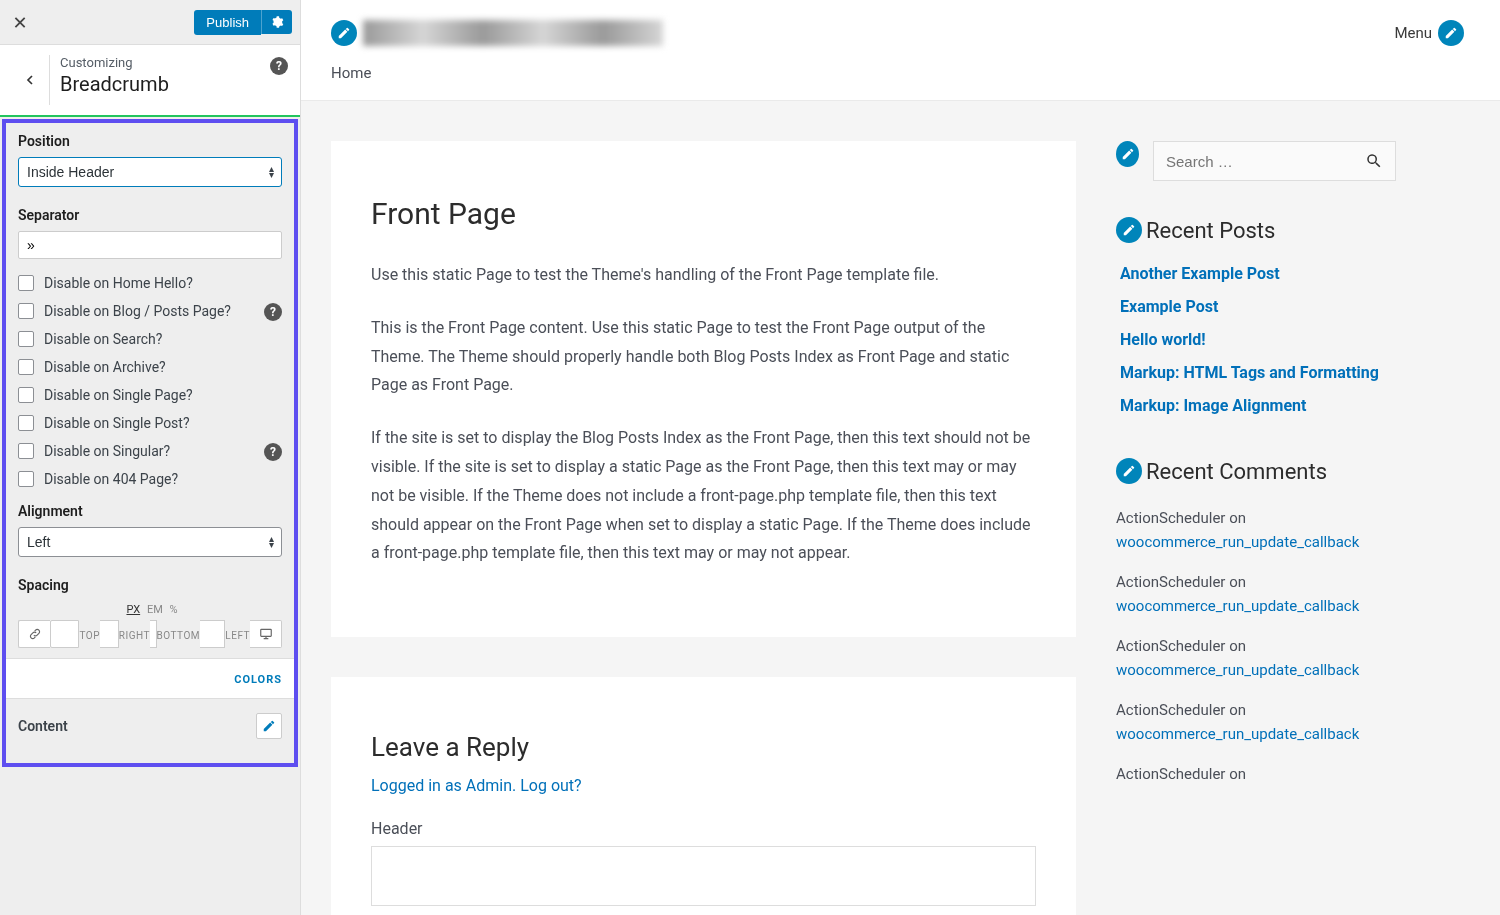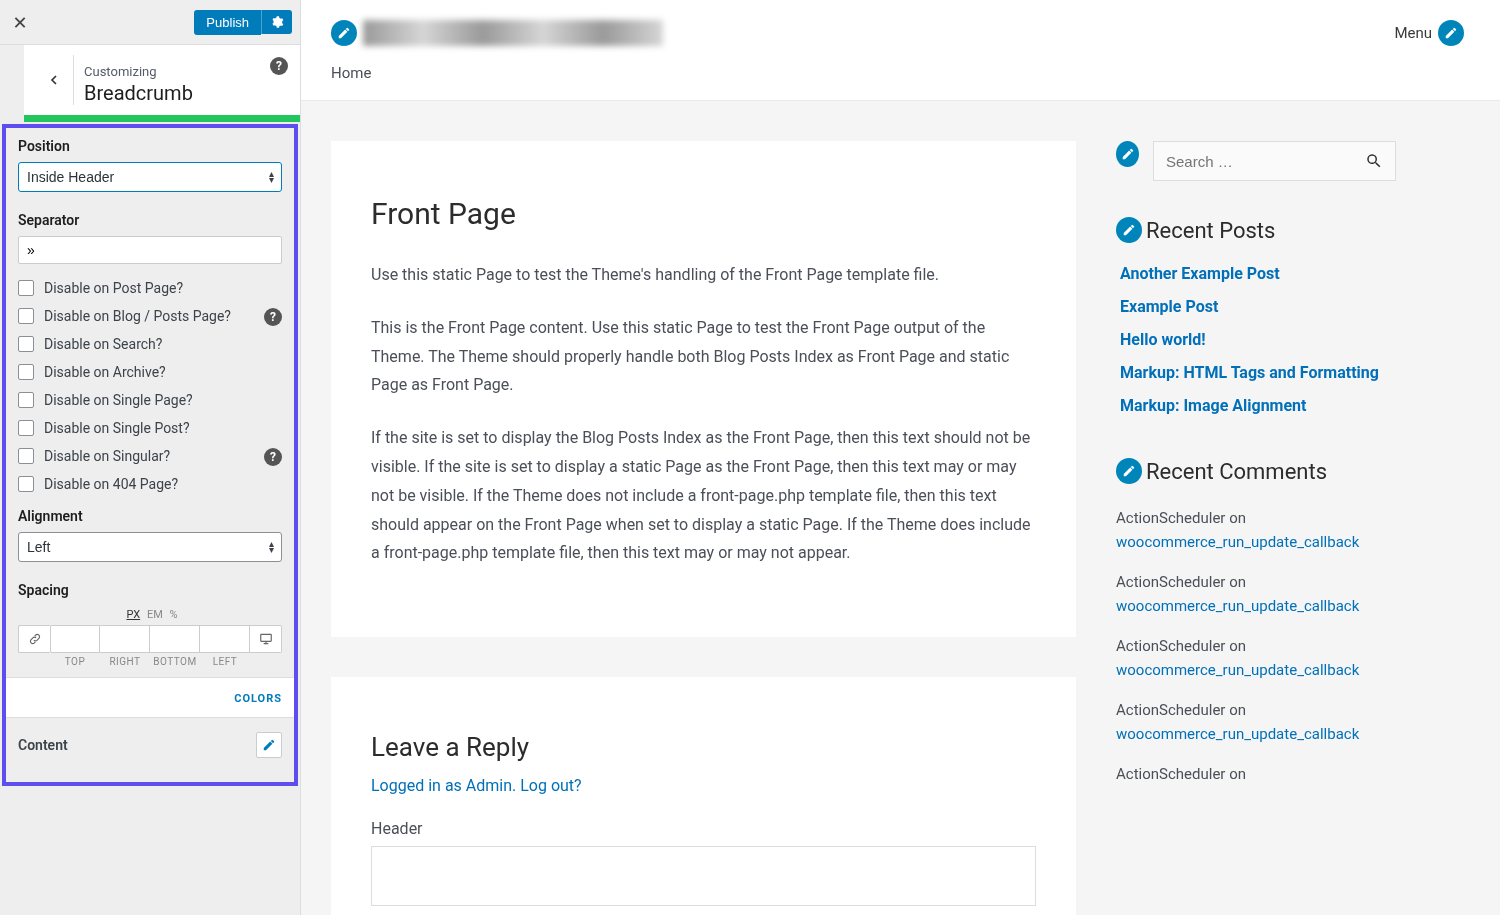--- a/index.html
+++ b/index.html
@@ -6,21 +6,21 @@
 body { font-family: -apple-system, BlinkMacSystemFont, "Segoe UI", Roboto, sans-serif; font-size: 13px; color: #3c434a; background: #fff; width: 1500px; height: 915px; overflow: hidden; }
 
 .customizer-panel { position: absolute; left: 0; top: 0; width: 301px; height: 915px; background: #eee; border-right: 1px solid #ddd; overflow-y: auto; }
 .customizer-header { height: 45px; background: #eee; display: flex; align-items: center; justify-content: space-between; padding: 0 8px 0 10px; border-bottom: 1px solid #ddd; }
 .close-btn { width: 20px; height: 20px; font-size: 18px; cursor: pointer; color: #444; display: flex; align-items: center; justify-content: center; }
 .header-actions { display: flex; align-items: center; }
 .publish-btn { background: #007cba; color: #fff; border: none; padding: 5px 12px; font-size: 13px; cursor: pointer; border-radius: 3px 0 0 3px; }
 .settings-btn { background: #007cba; color: #fff; border: none; padding: 5px 8px; cursor: pointer; border-left: 1px solid rgba(255,255,255,0.3); border-radius: 0 3px 3px 0; display: flex; align-items: center; }
 .settings-btn svg { width: 14px; height: 14px; fill: #fff; }
 
-.section-header { background: #fff; padding: 10px 12px 10px 10px; border-bottom: 7px solid #22c55e; display: flex; align-items: flex-end; position: relative; margin-left: 24px; }
+.section-header { background: #fff; padding: 10px 12px 10px 10px; border-bottom: 2px solid #22c55e; display: flex; align-items: flex-start; position: relative; }
 .back-btn { width: 40px; height: 50px; display: flex; align-items: center; justify-content: center; cursor: pointer; border-right: 1px solid #ddd; margin-right: 10px; }
 .back-btn svg { width: 16px; height: 16px; }
 .section-header-text { flex: 1; }
 .customizing-label { font-size: 13px; color: #555d66; }
 .section-title { font-size: 20px; font-weight: 400; color: #1e1e1e; margin-top: 2px; }
 .help-icon { position: absolute; right: 12px; top: 12px; width: 18px; height: 18px; border-radius: 50%; background: #555; color: #fff; display: flex; align-items: center; justify-content: center; font-size: 12px; font-weight: bold; }
 
 .controls-body { border: 4px solid #5e4ef0; margin: 2px; background: #eee; padding-bottom: 10px; }
 .control-block { padding: 10px 12px; }
 .control-label { font-size: 14px; font-weight: 600; color: #1e1e1e; margin-bottom: 8px; display: block; }
@@ -33,21 +33,21 @@
 
 .checkbox-row { display: flex; align-items: center; padding: 6px 12px; position: relative; }
 .checkbox-row input[type="checkbox"] { width: 16px; height: 16px; margin-right: 10px; border: 1px solid #8c8f94; border-radius: 2px; appearance: none; background: #fff; }
 .checkbox-row label { font-size: 14px; color: #3c434a; cursor: pointer; }
 .checkbox-row .help-icon { right: 12px; top: 6px; }
 
 .spacing-units { text-align: center; padding: 0 12px; font-size: 11px; color: #888; }
 .spacing-units span { margin-left: 4px; }
 .spacing-units .active { text-decoration: underline; color: #333; }
 .spacing-grid { display: flex; padding: 4px 12px 0; gap: 0; }
-.spacing-cell { flex: 1; display: flex; flex-direction: column; align-items: center; }
+.spacing-cell { flex: 1; display: flex; flex-direction: row; align-items: center; }
 .spacing-input { width: 100%; height: 28px; border: 1px solid #ccc; background: #fff; }
 .spacing-input.first { border-radius: 2px 0 0 2px; }
 .spacing-input.not-first { border-left: none; }
 .spacing-sublabel { font-size: 10px; color: #888; margin-top: 3px; letter-spacing: 0.5px; }
 .spacing-icon-cell { width: 32px; height: 28px; border: 1px solid #ccc; background: #fff; display: flex; align-items: center; justify-content: center; }
 .spacing-icon-cell.left { border-radius: 2px 0 0 2px; border-right: none; }
 .spacing-icon-cell.right { border-radius: 0 2px 2px 0; border-left: none; }
 
 .colors-section { background: #fff; padding: 12px; border-top: 1px solid #ddd; border-bottom: 1px solid #ddd; margin-top: 10px; text-align: right; }
 .colors-title { color: #007cba; font-size: 11px; font-weight: 700; letter-spacing: 1px; }
@@ -130,21 +130,21 @@
       </div>
     </div>
 
     <div class="control-block">
       <label class="control-label">Separator</label>
       <input type="text" class="text-input" value="»" style="">
     </div>
 
     <div class="checkbox-row">
         <input type="checkbox" style="">
-        <label>Disable on Post Page?</label>
+        <label>Disable on Home Hello?</label>
       </div>
     <div class="checkbox-row">
         <input type="checkbox" style="">
         <label>Disable on Blog / Posts Page?</label>
         <div class="help-icon">?</div>
       </div>
     <div class="checkbox-row">
         <input type="checkbox" style="">
         <label>Disable on Search?</label>
       </div>

